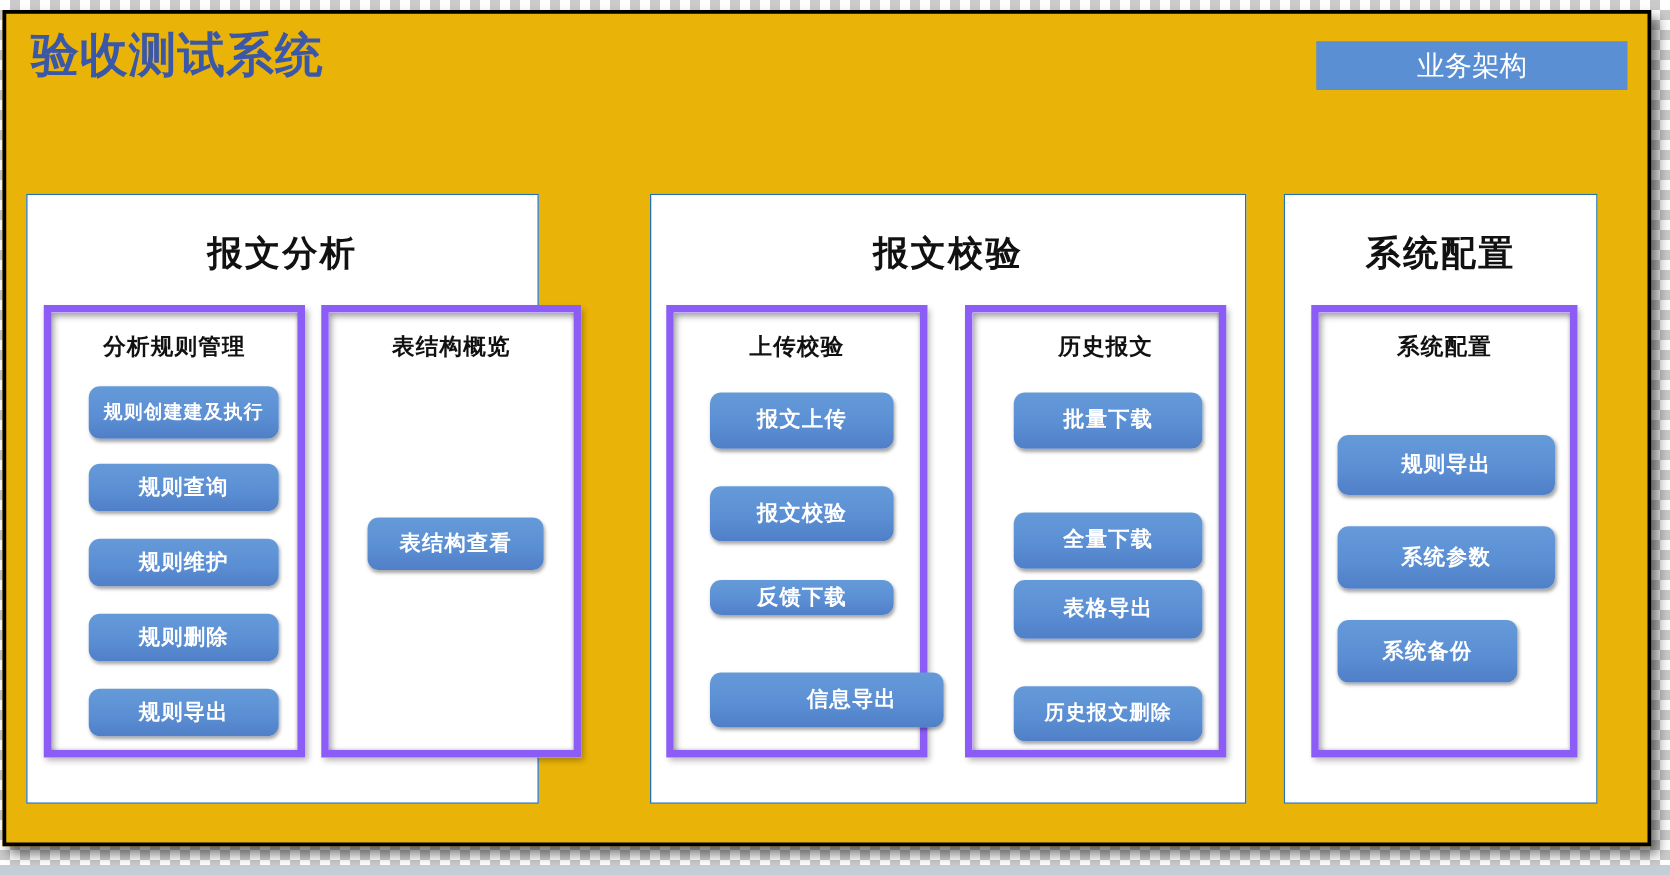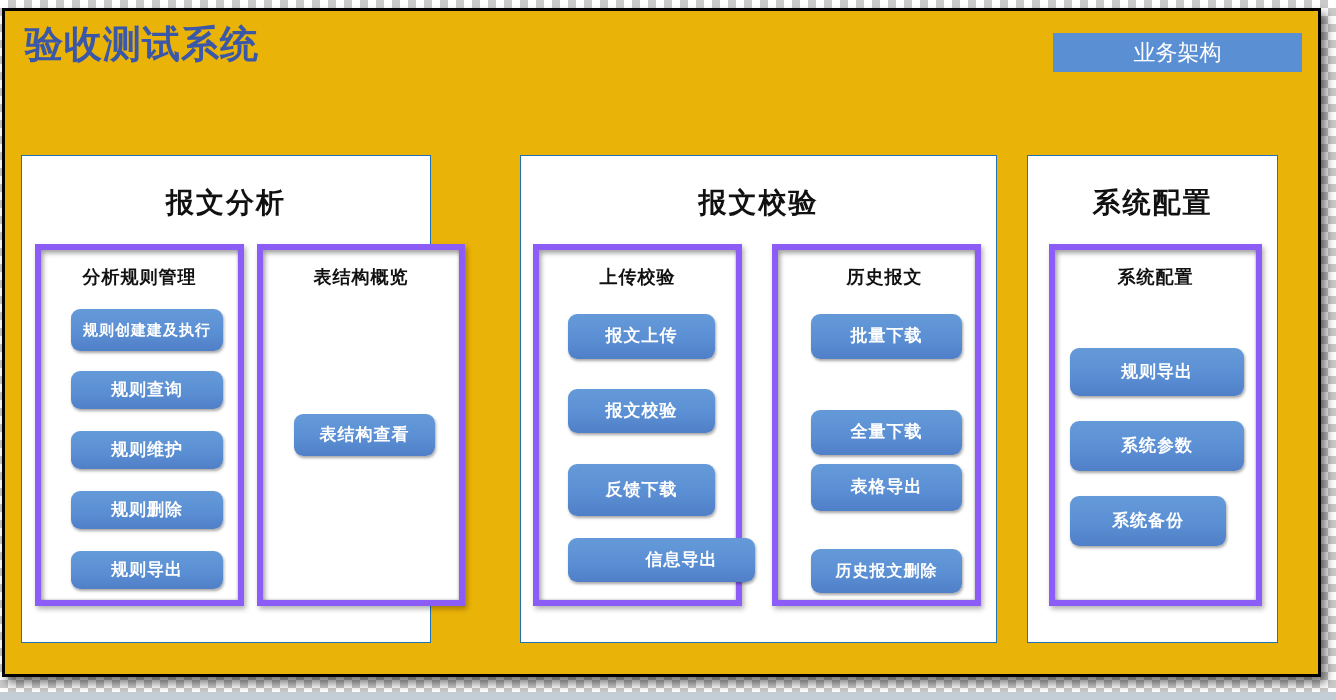--- a/index.html
+++ b/index.html
@@ -116,21 +116,21 @@
     <div class="section-title">报文校验</div>
 
     <div class="panel p21">
       <div class="panel-title">上传校验</div>
       <div class="btn" style="left:29px;top:64px;width:147px;height:45px;">
         <span>报文上传</span>
       </div>
       <div class="btn" style="left:29px;top:139px;width:147px;height:44px;">
         <span>报文校验</span>
       </div>
-      <div class="btn" style="left:29px;top:214px;width:147px;height:52px;">
+      <div class="btn" style="left:29px;top:214px;width:147px;height:28px;">
         <span>反馈下载</span>
       </div>
       <div class="btn" style="left:29px;top:288px;width:147px;height:44px;padding-left:40px;">
         <span>信息导出</span>
       </div>
     </div>
 
     <div class="panel p22">
       <div class="panel-title">历史报文</div>
       <div class="btn" style="left:33px;top:64px;width:151px;height:45px;">
@@ -152,19 +152,19 @@
     <div class="section-title">系统配置</div>
 
     <div class="panel p31">
       <div class="panel-title">系统配置</div>
       <div class="btn" style="left:15px;top:98px;width:174px;height:48px;">
         <span>规则导出</span>
       </div>
       <div class="btn" style="left:15px;top:171px;width:174px;height:50px;">
         <span>系统参数</span>
       </div>
-      <div class="btn" style="left:15px;top:246px;width:156px;height:50px;">
+      <div class="btn" style="left:15px;top:246px;width:144px;height:50px;">
         <span>系统备份</span>
       </div>
     </div>
   </div>
 
 </div>
 
 </body></html>

